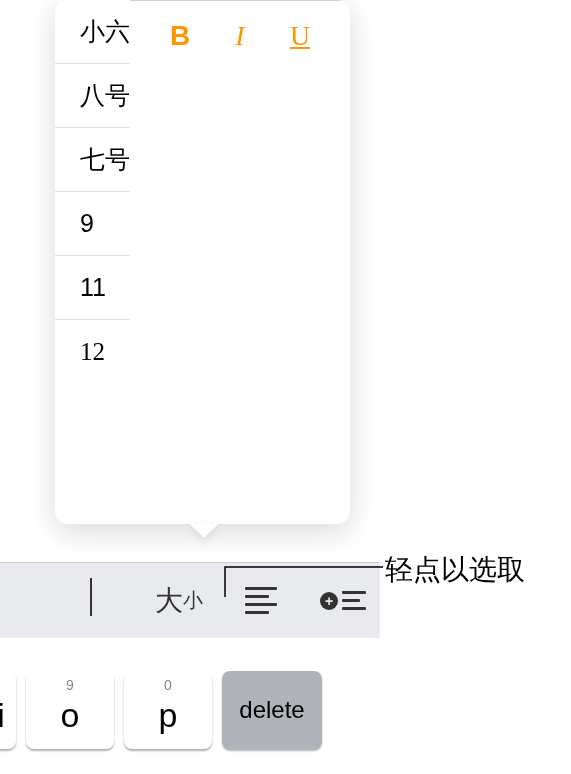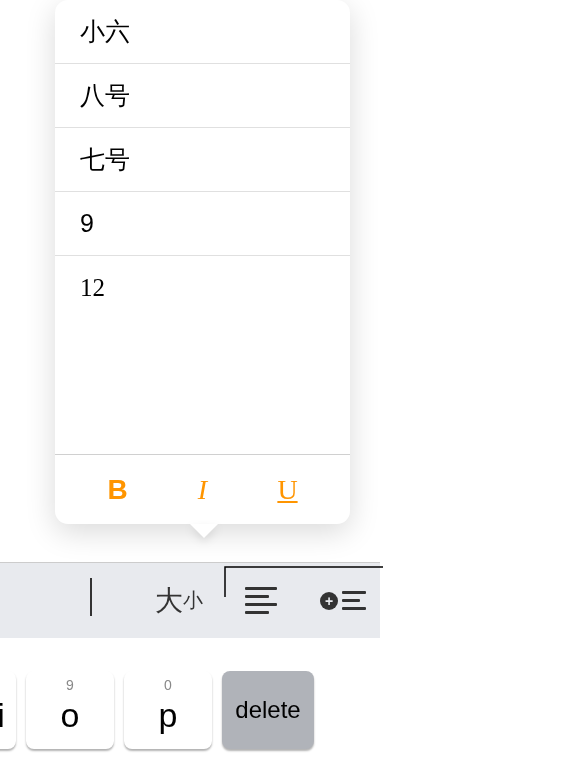--- a/index.html
+++ b/index.html
@@ -21,21 +21,21 @@
       position: absolute;
       left: 55px;
       top: 0;
       width: 295px;
       height: 524px;
       background: #fff;
       border-radius: 13px;
       box-shadow: 0 8px 30px rgba(0,0,0,0.15);
       overflow: hidden;
       display: flex;
-      flex-direction: column;
+      flex-direction: row;
     }
     
     .popover-tail {
       position: absolute;
       left: 190px;
       top: 524px;
       width: 0;
       height: 0;
       border-left: 14px solid transparent;
       border-right: 14px solid transparent;
@@ -220,21 +220,21 @@
       justify-content: center;
       cursor: pointer;
       position: relative;
     }
     
     .key.letter {
       width: 88px;
     }
     
     .key.delete {
-      width: 92px;
+      width: 100px;
       background: #b0b3b9;
     }
     
     .key .sub {
       font-size: 14px;
       color: #888;
       position: absolute;
       top: 6px;
     }
     
@@ -289,20 +289,23 @@
         <span>小六</span>
       </div>
     <div class="size-item">
         <span>八号</span>
       </div>
     <div class="size-item">
         <span>七号</span>
       </div>
     <div class="size-item">
         <span>9</span>
+      </div>
+    <div class="size-item">
+        <span>11</span>
       </div>
     <div class="size-item">
         <span>12</span>
       </div>
   </div>
   <div class="format-bar">
     <div class="format-btn bold">B</div>
     <div class="format-btn italic">I</div>
     <div class="format-btn underline">U</div>
   </div>
@@ -352,13 +355,14 @@
   </div>
 </div>
 
 <div class="callout-line">
   <svg width="160" height="40">
     <path d="M 0 32 L 0 2 L 158 2" stroke="#000" stroke-width="1.5" fill="none"></path>
   </svg>
 </div>
 
 <div class="callout">
+  <div class="callout-text">轻点以选取</div>
 </div>
 
 </body></html>

